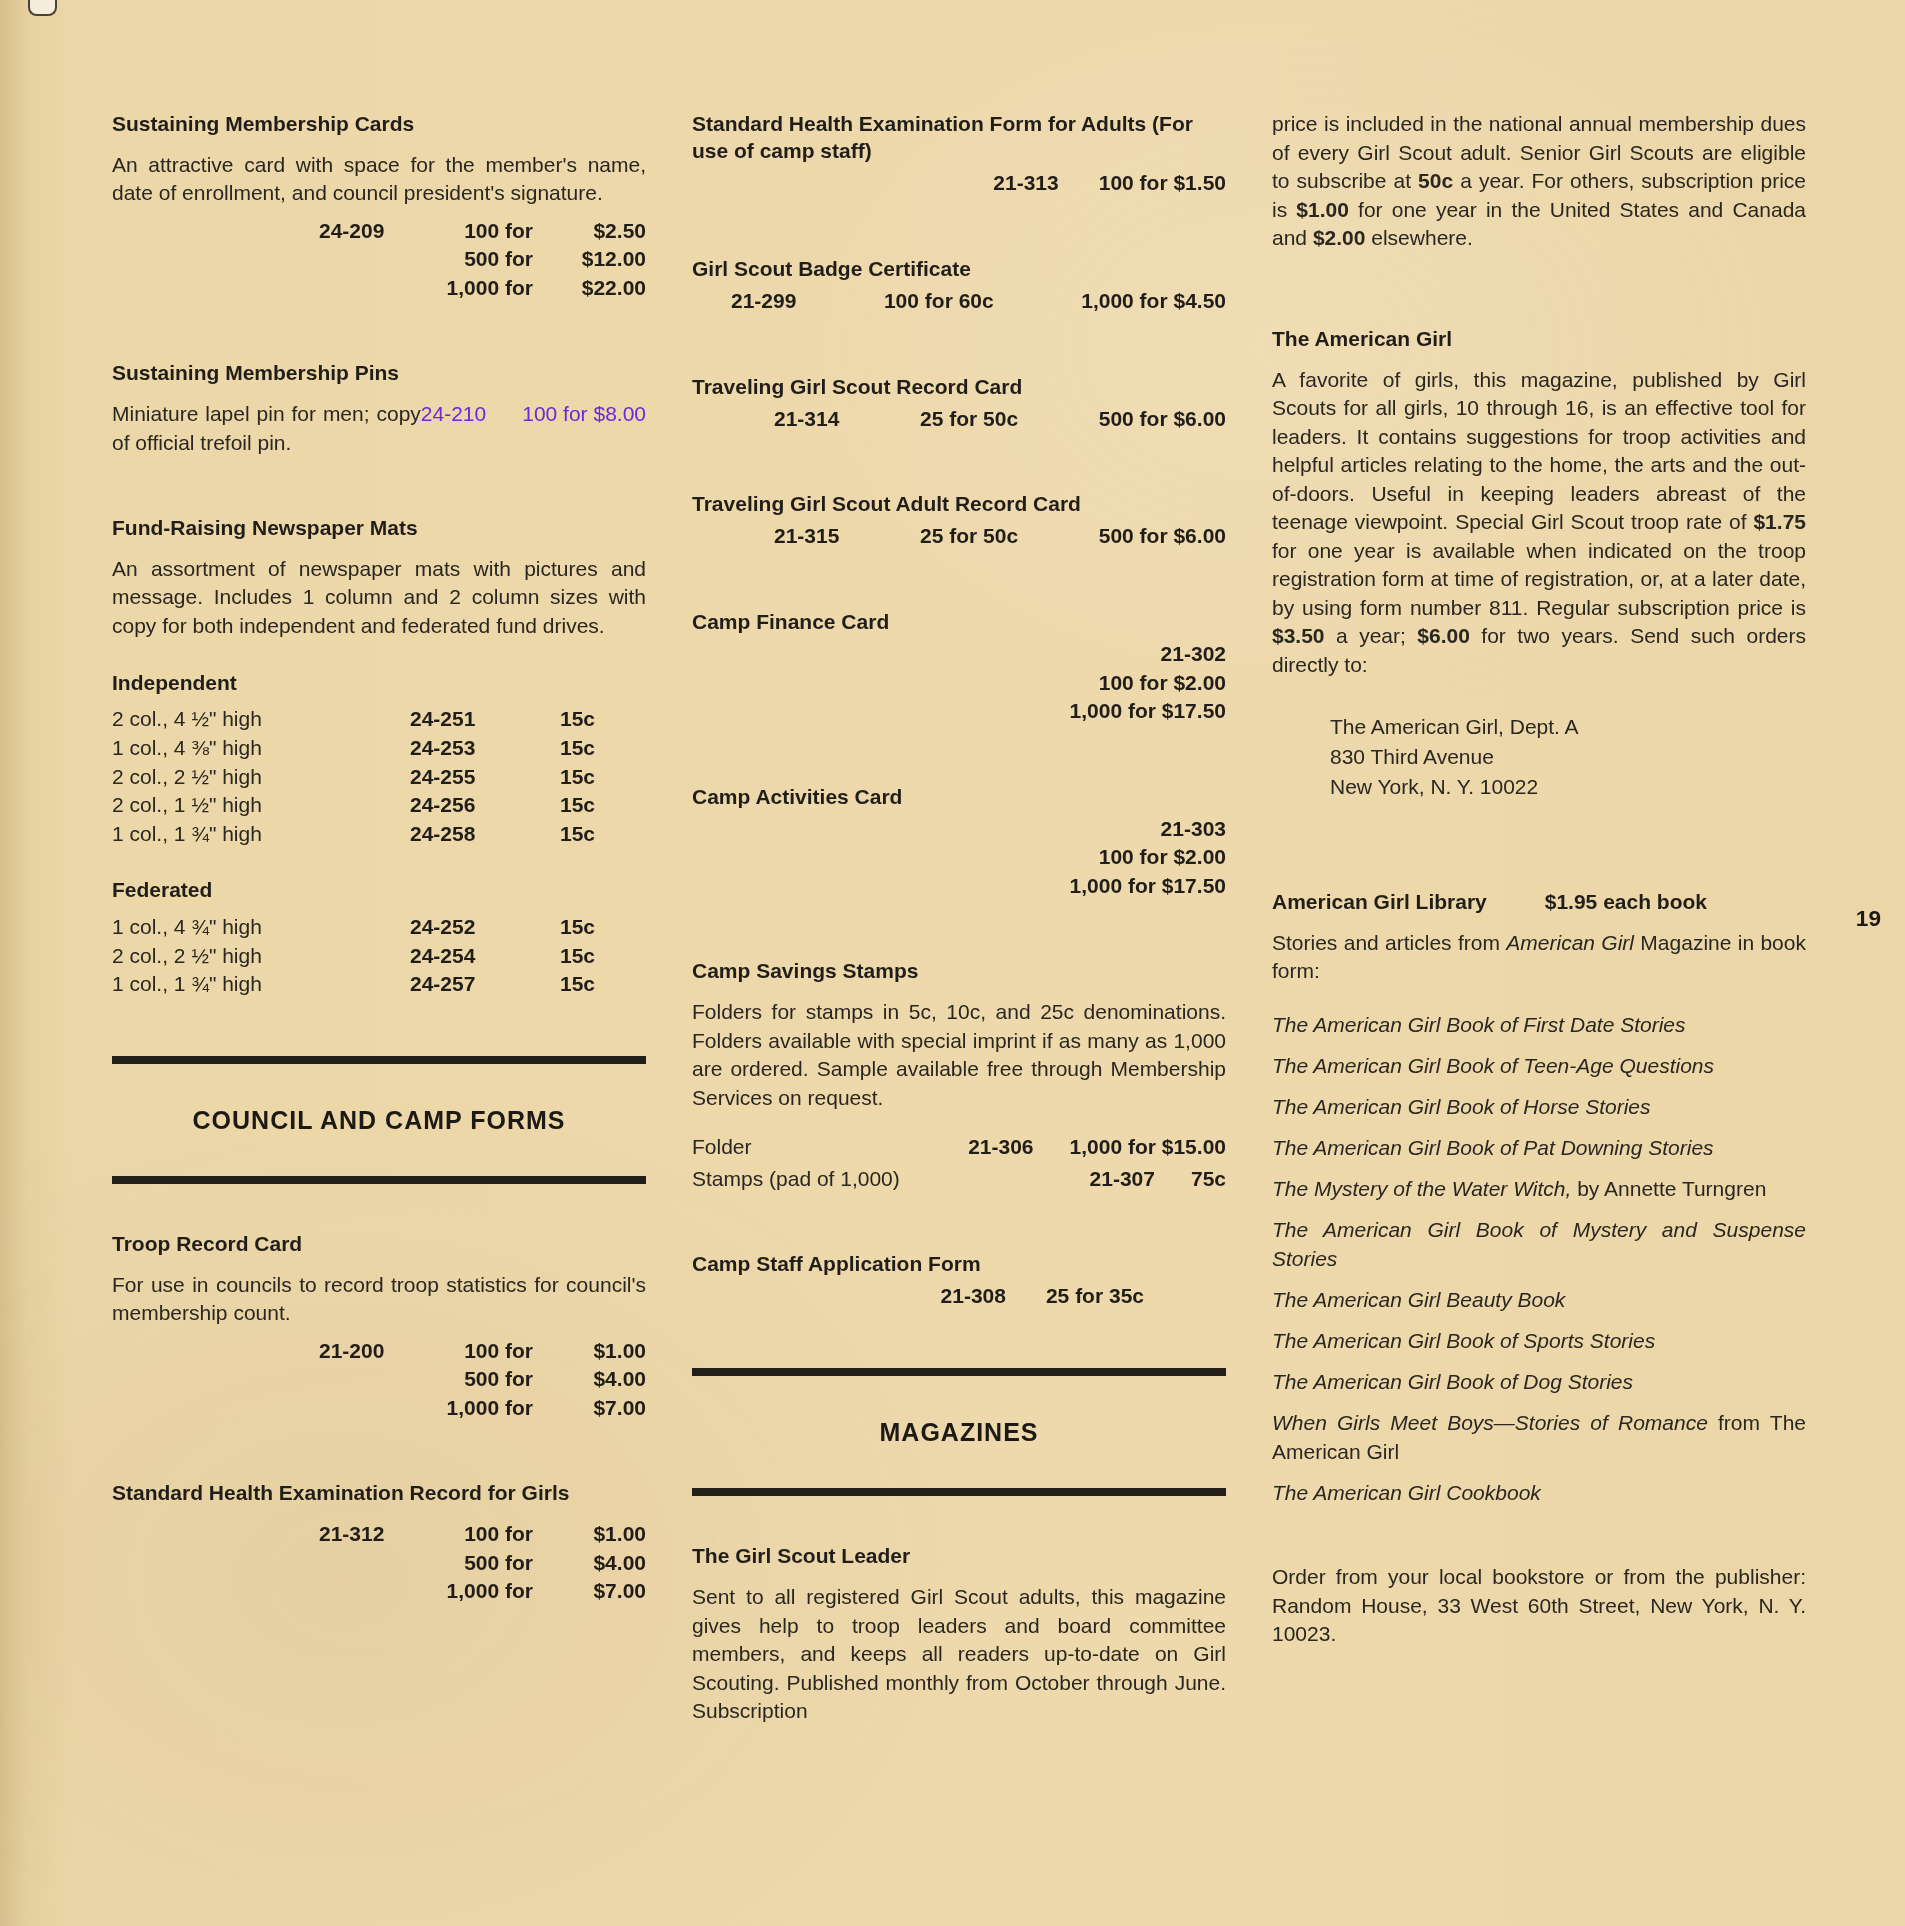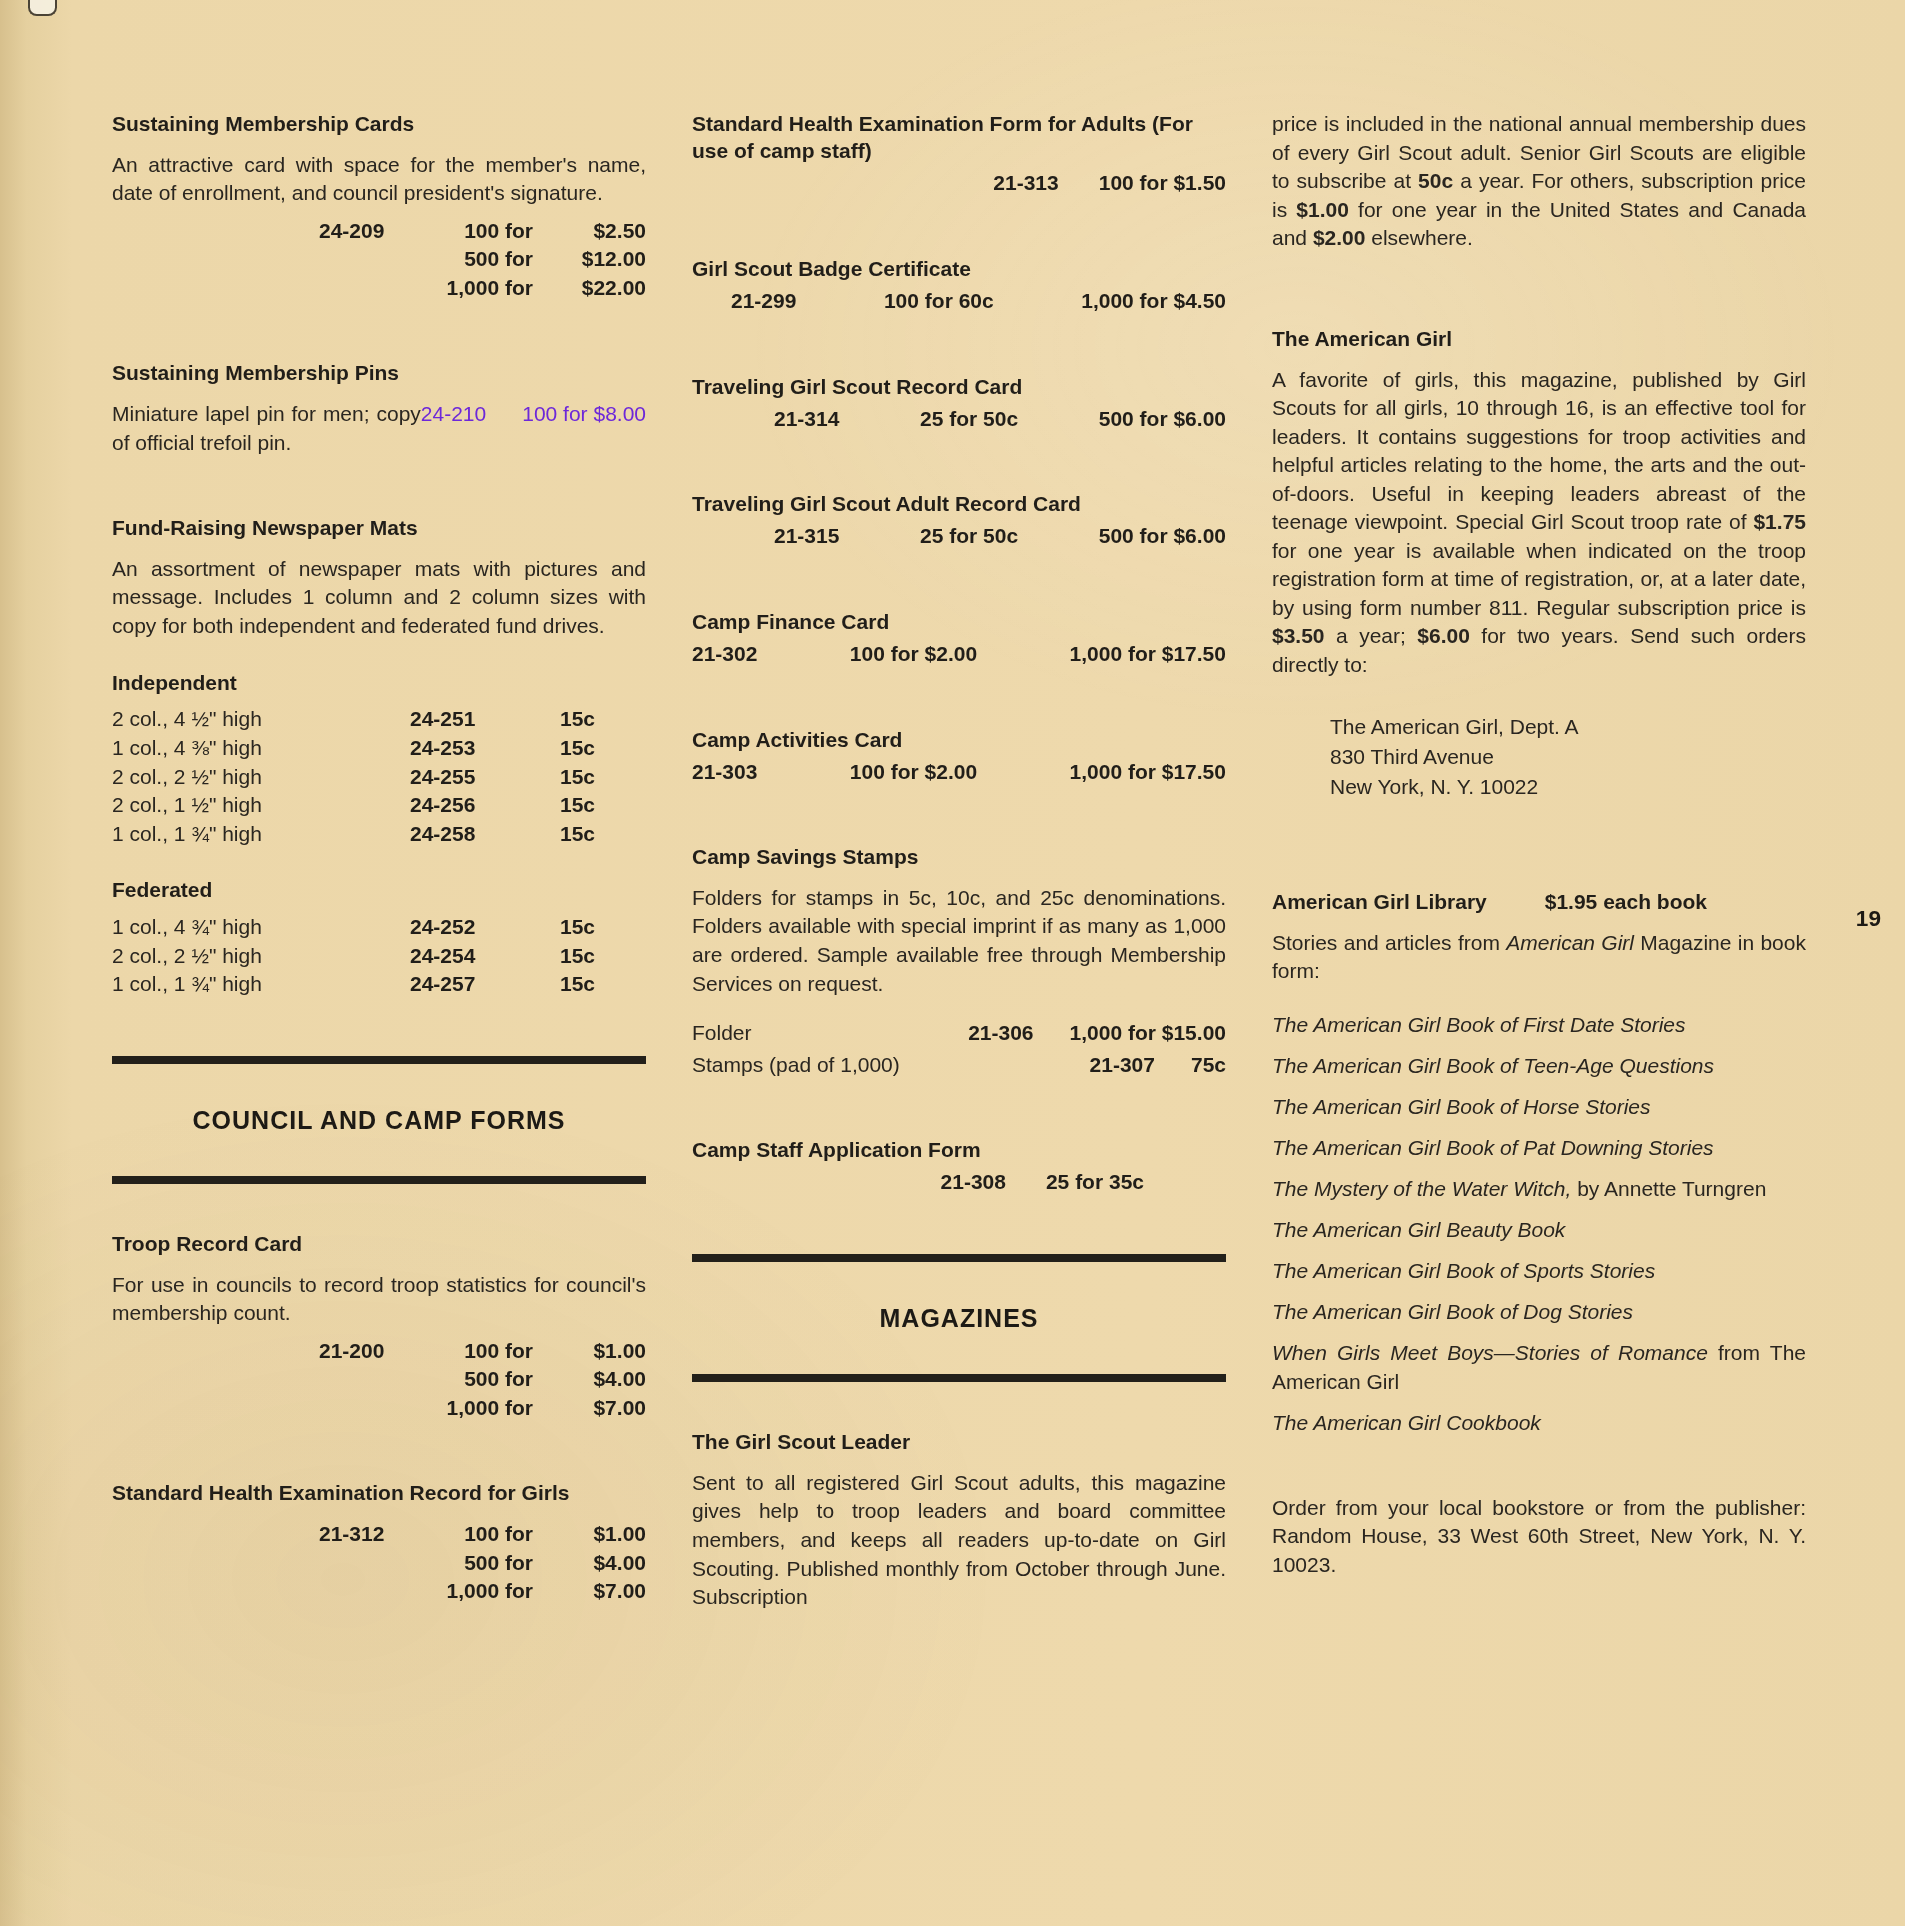--- a/index.html
+++ b/index.html
@@ -36,21 +36,21 @@
   .mcode{width:135px;font-weight:700;color:#211e19;}
   .mprice{width:101px;text-align:right;padding-right:51px;font-weight:700;color:#211e19;}
   
   .secblock{margin:14.4px 0 46px;}
   .rule{height:8.2px;background:#23201a;}
   .secblock h2{font-size:25px;text-align:center;letter-spacing:1px;margin:39px 0;color:#1d1a15;font-weight:700;}
   
   .codeline{display:flex;font-weight:700;margin-top:3px;color:#211e19;}
   .codeline.between{justify-content:space-between;align-items:flex-end;}
   .codeline.right{justify-content:flex-end;gap:40px;}
-  .ind0{padding-left:0;}
+  .ind0{padding-left:0;flex-direction:column;}
   .ind1{padding-left:39px;}
   .ind2{padding-left:82px;}
   .padr{padding-right:82px;}
   
   .srow{display:flex;justify-content:space-between;margin-top:2.9px;}
   .sval{font-weight:700;color:#211e19;display:flex;}
   .stampsrows{margin-top:21px;}
   
   .address{margin:32px 0 0 58px;line-height:1.45;text-align:left;}
   .libhead{display:flex;gap:58px;font-weight:700;color:#211e19;margin-bottom:12.5px;}
@@ -315,20 +315,21 @@
         <span>American Girl Library</span>
         <span>$1.95 each book</span>
       </div>
       <p style="margin-bottom:25px"><span>Stories and articles from </span><span class="i">American Girl</span><span> Magazine in book form:</span></p>
       <div class="books">
         <p><span class="i">The American Girl Book of First Date Stories</span></p>
         <p><span class="i">The American Girl Book of Teen-Age Questions</span></p>
         <p><span class="i">The American Girl Book of Horse Stories</span></p>
         <p><span class="i">The American Girl Book of Pat Downing Stories</span></p>
         <p><span class="i">The Mystery of the Water Witch,</span><span> by Annette Turngren</span></p>
+        <p><span class="i">The American Girl Book of Mystery and Suspense Stories</span></p>
         <p><span class="i">The American Girl Beauty Book</span></p>
         <p><span class="i">The American Girl Book of Sports Stories</span></p>
         <p><span class="i">The American Girl Book of Dog Stories</span></p>
         <p><span class="i">When Girls Meet Boys—Stories of Romance</span><span> from The American Girl</span></p>
         <p><span class="i">The American Girl Cookbook</span></p>
       </div>
       <p style="margin-top:56px">Order from your local bookstore or from the publisher: Random House, 33 West 60th Street, New York, N. Y. 10023.</p>
     </section>
   </div>
 </div>

